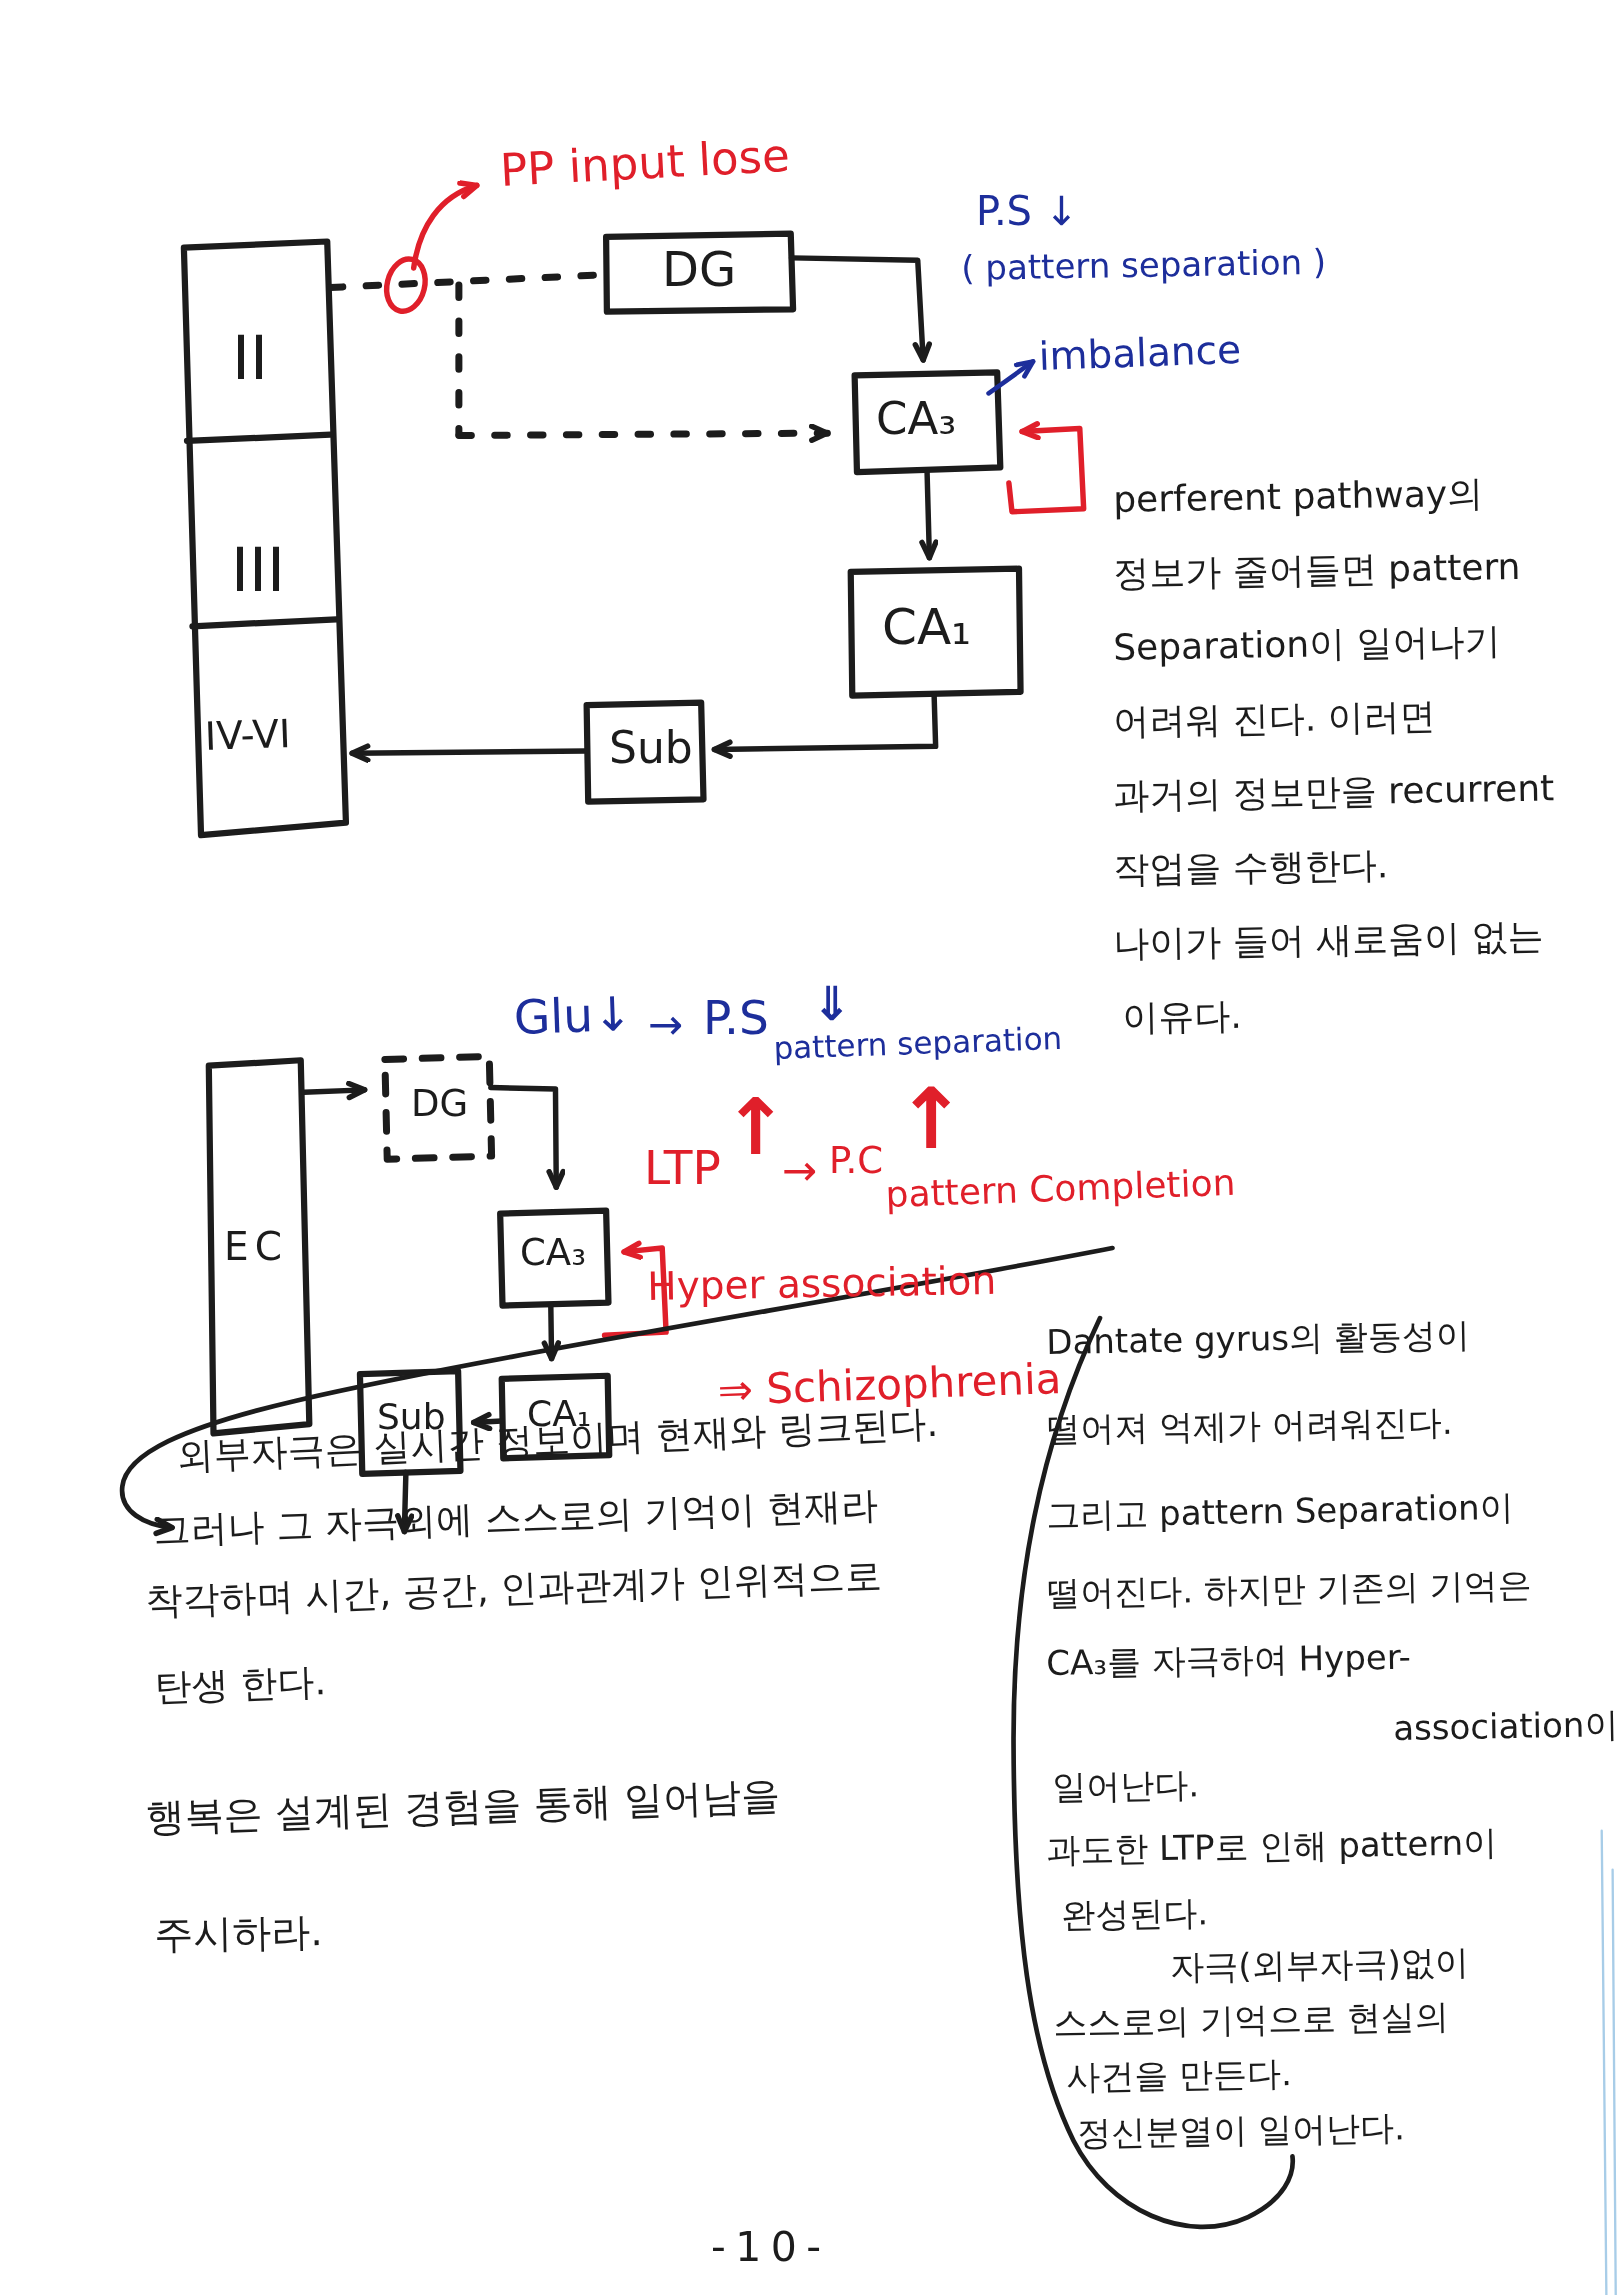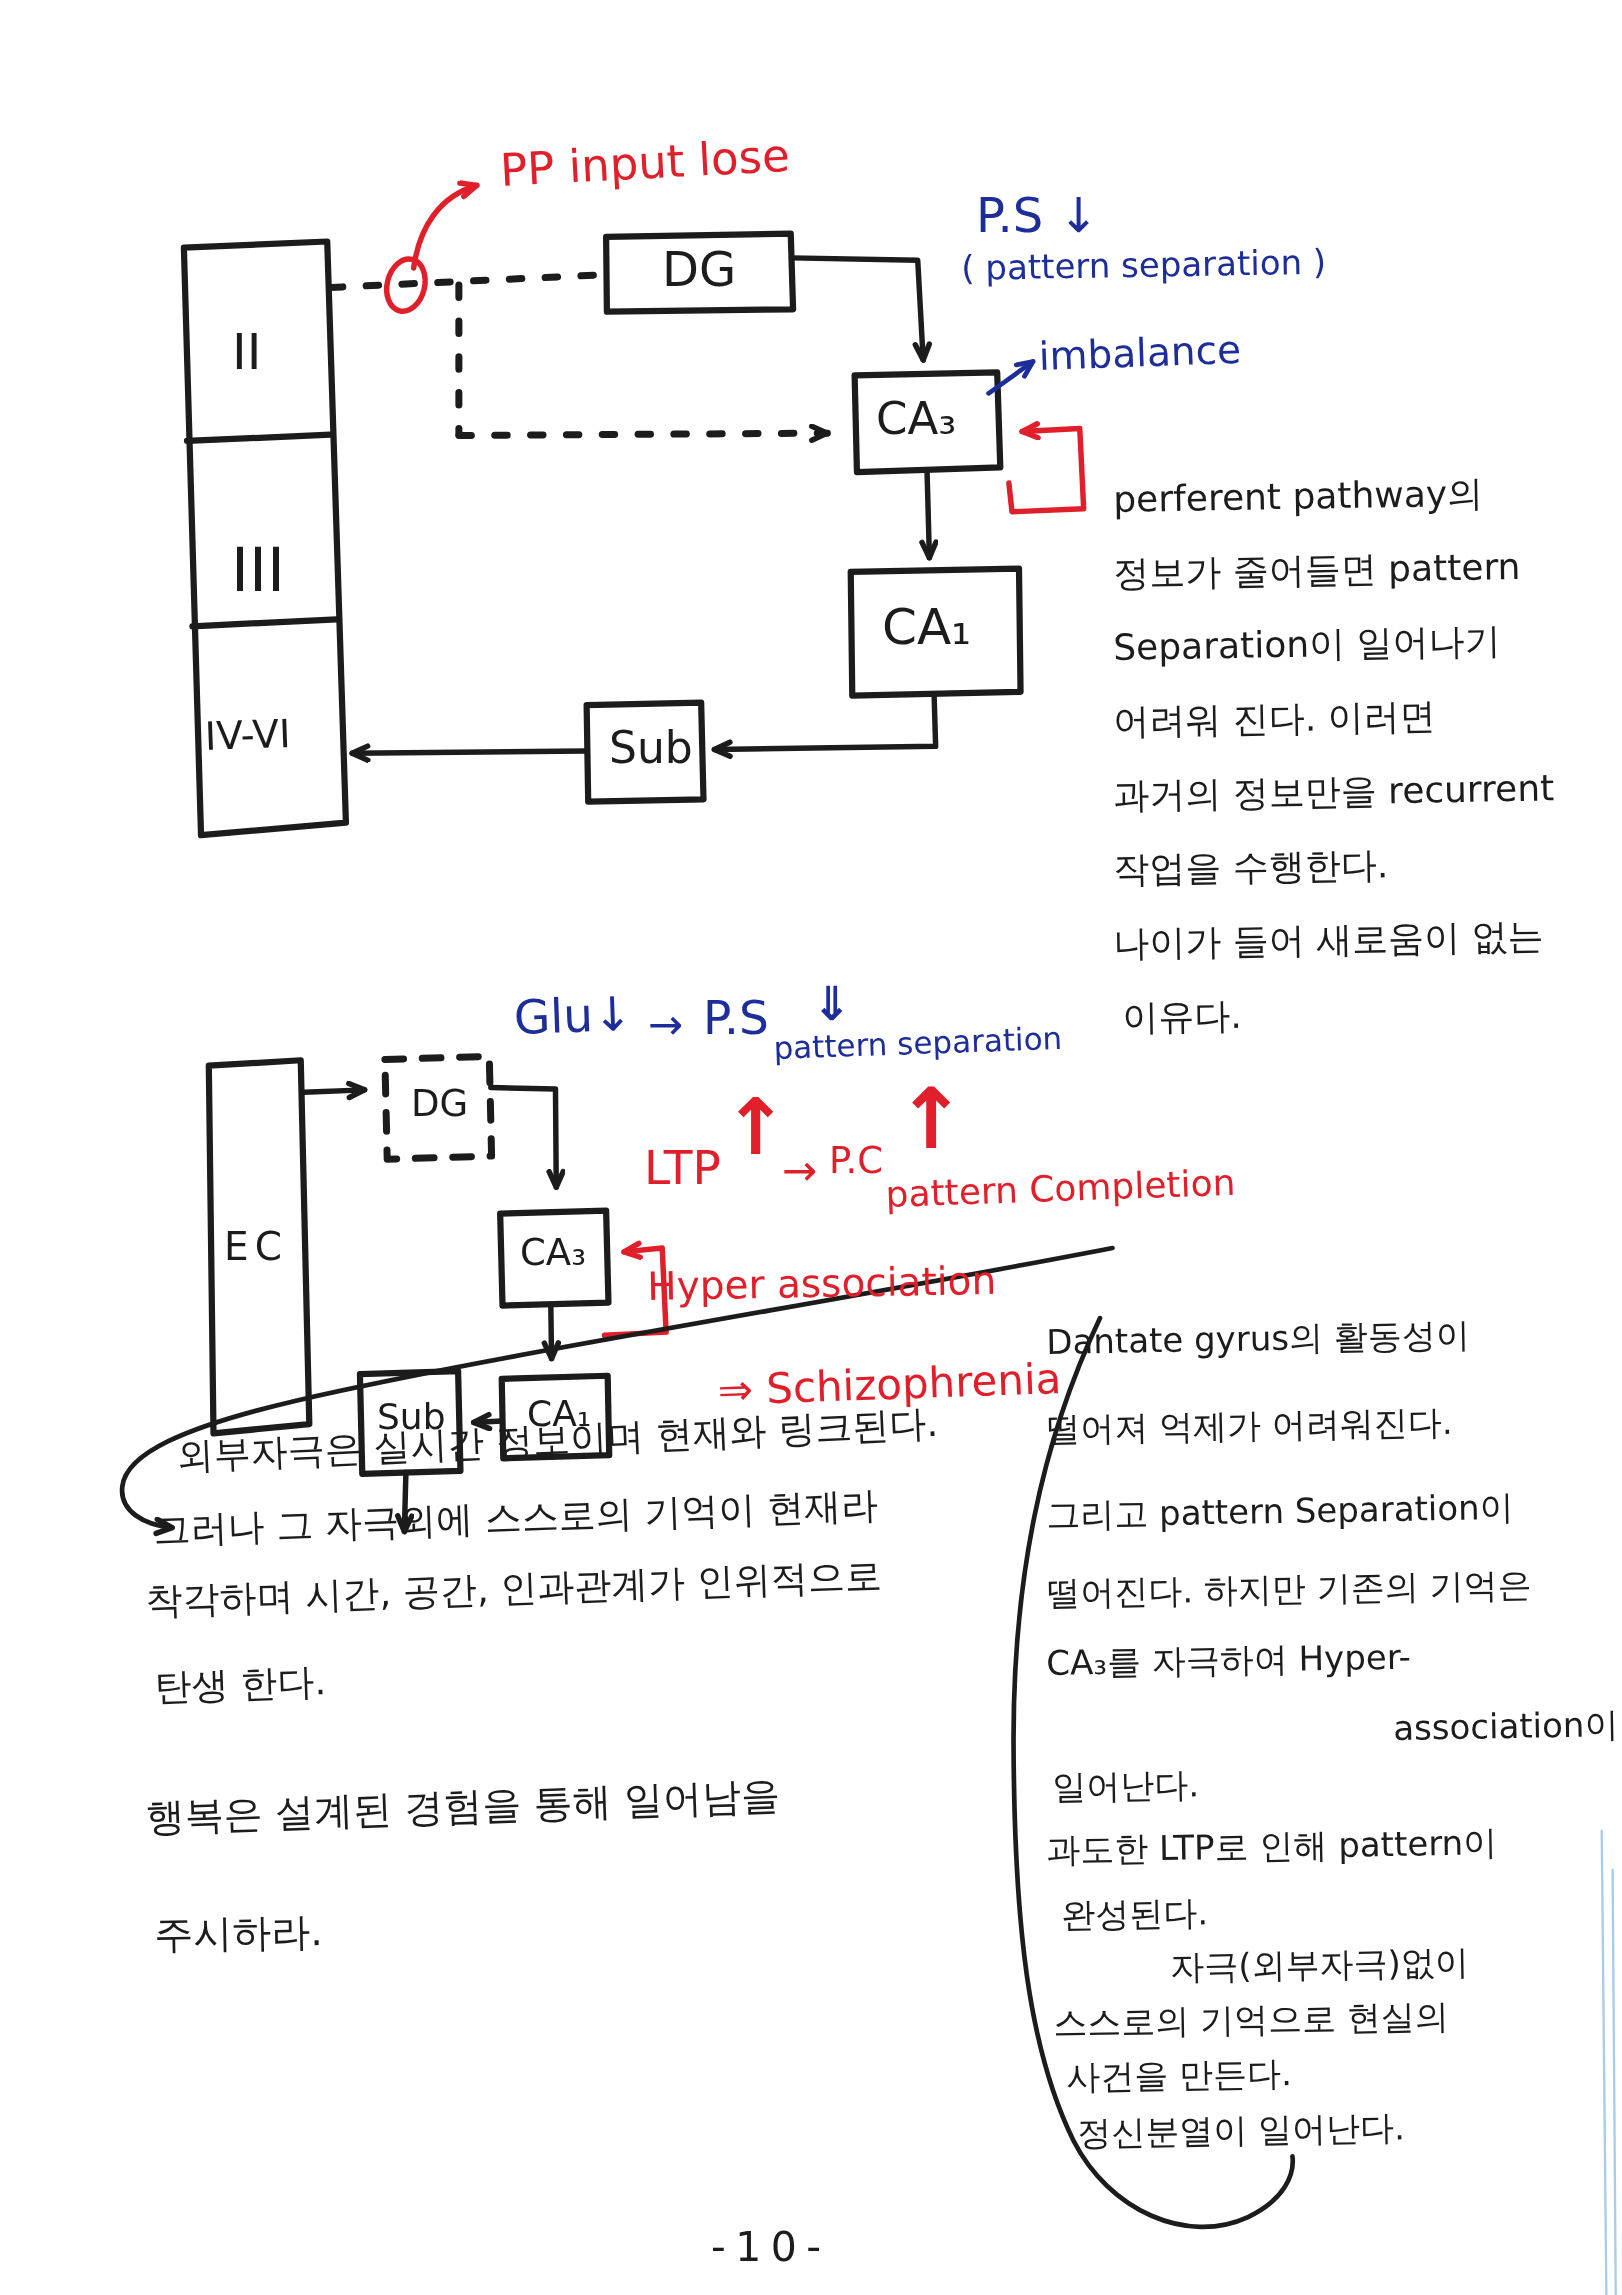--- a/index.html
+++ b/index.html
@@ -86,24 +86,24 @@
 
     <g>
       <path class="k thin" marker-end="url(#mk-k)" d="M1428,1602 C1090,1668 640,1738 380,1798 C235,1832 162,1866 157,1908 C153,1940 186,1958 221,1961"></path>
       <path class="k thin" d="M1412,1692 C1336,1852 1300,2030 1301,2240 C1302,2470 1320,2630 1378,2748 C1424,2838 1524,2882 1602,2846 C1648,2824 1662,2792 1659,2768"></path>
       <path class="edge" d="M2056,2350 L2062,2946"></path>
       <path class="edge" d="M2070,2400 L2074,2946"></path>
     </g>
   </svg>
 
   <div class="t red" style="left:499px;top:148px;font-size:45px;transform:rotate(-3deg);">PP input lose</div>
-  <div class="t blue" style="left:976px;top:191px;font-size:48px;text-align:center;">P.S ↓</div>
+  <div class="t blue" style="left:976px;top:191px;font-size:40px;text-align:center;">P.S ↓</div>
   <div class="t blue" style="left:961px;top:251px;font-size:34px;transform:rotate(-1deg);">( pattern separation )</div>
   <div class="t blue" style="left:1038px;top:337px;font-size:39px;transform:rotate(-2deg);">imbalance</div>
-  <div class="t" style="left:232px;top:327px;font-size:50px;">II</div>
+  <div class="t" style="left:232px;top:327px;font-size:61px;">II</div>
   <div class="t" style="left:231px;top:539px;font-size:61px;">III</div>
   <div class="t" style="left:204px;top:717px;font-size:39px;transform:rotate(-2deg);">IV-VI</div>
   <div class="t" style="left:662px;top:245px;font-size:48px;">DG</div>
   <div class="t" style="left:876px;top:396px;font-size:45px;">CA₃</div>
   <div class="t" style="left:882px;top:602px;font-size:50px;">CA₁</div>
   <div class="t" style="left:609px;top:726px;font-size:44px;">Sub</div>
 
   <div class="t" style="left:224px;top:1217px;font-size:39px;letter-spacing:6.2px;margin-top:10px;">EC</div>
   <div class="t" style="left:411px;top:1085px;font-size:37px;">DG</div>
   <div class="t" style="left:520px;top:1234px;font-size:37px;">CA₃</div>

